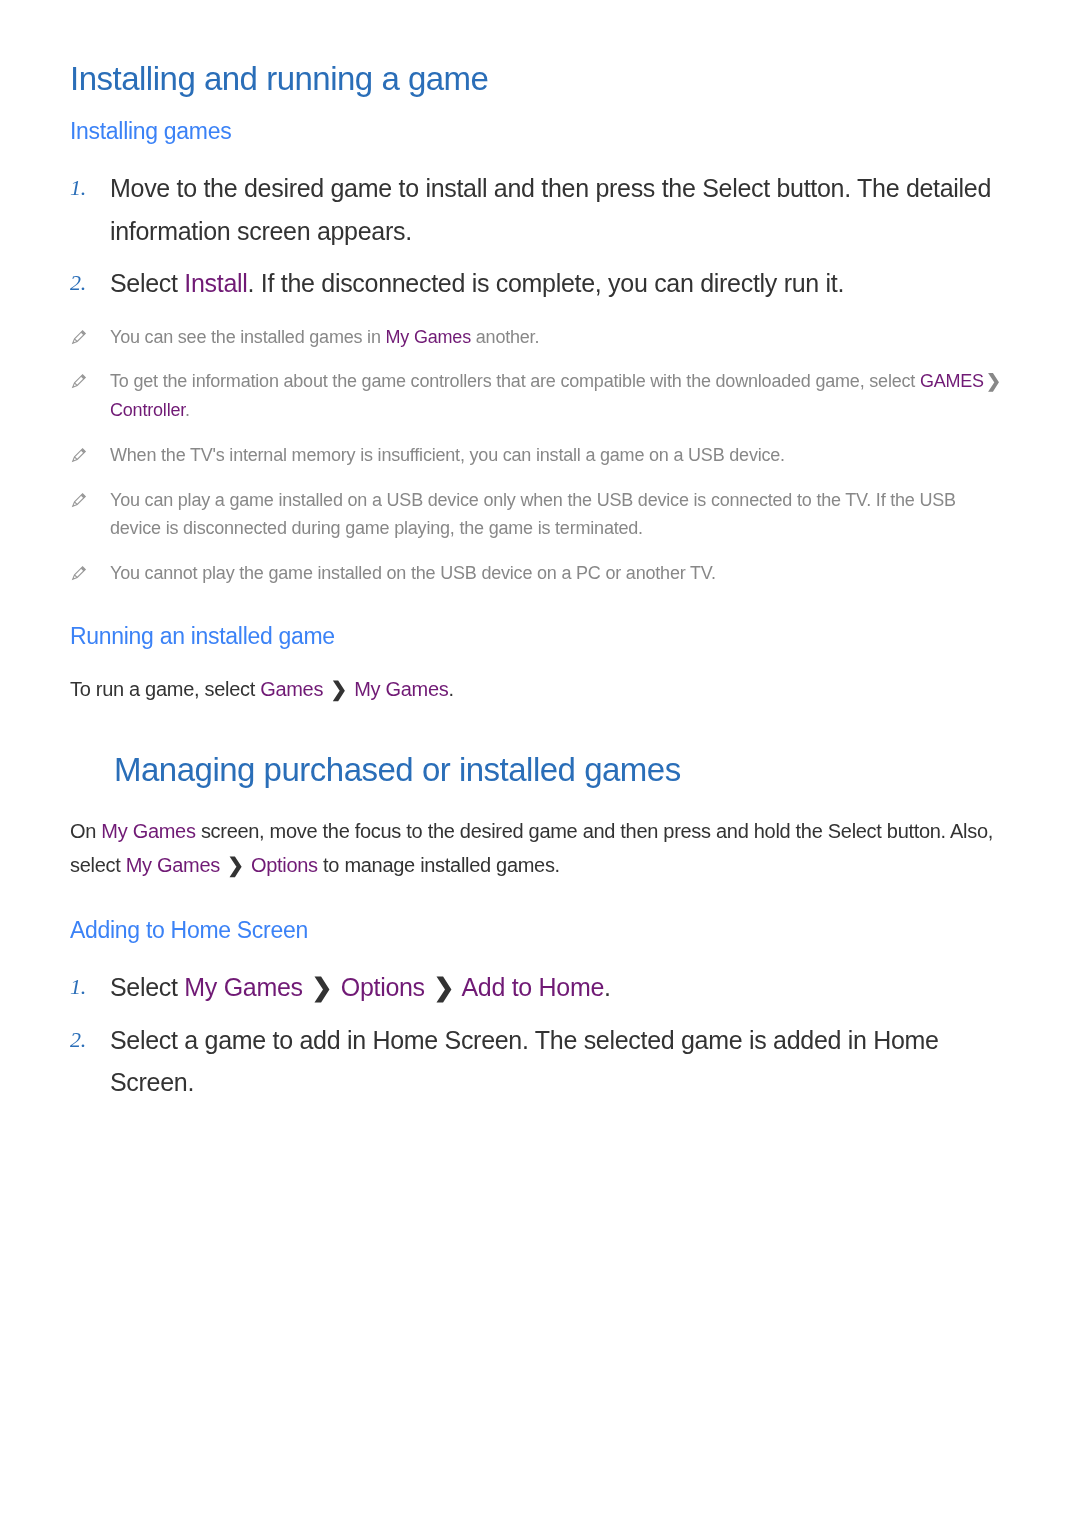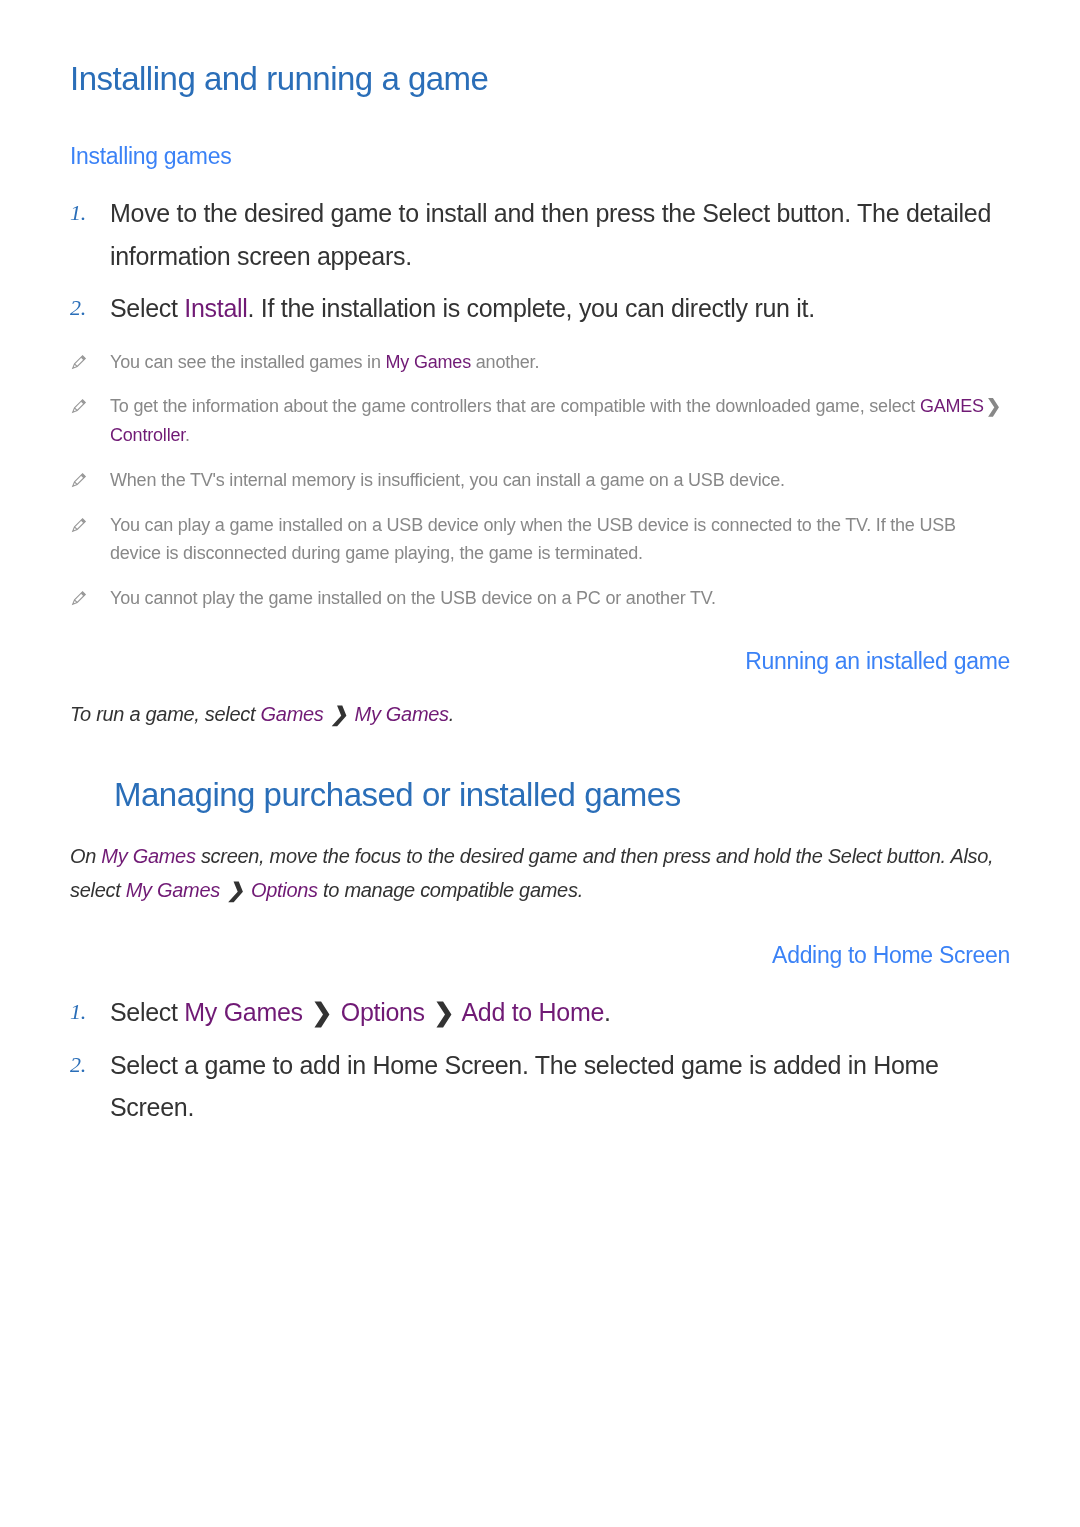--- a/index.html
+++ b/index.html
@@ -12,42 +12,41 @@
       height: 1527px;
       background: #ffffff;
       font-family: -apple-system, BlinkMacSystemFont, "Segoe UI", Arial, sans-serif;
       padding: 60px 70px;
       color: #333;
     }
     .h1 {
       color: #2a6eb8;
       font-size: 33px;
       font-weight: 400;
-      margin-bottom: 45px;
+      margin-bottom: 20px;
       letter-spacing: -0.5px;
     }
     .h2 {
       color: #2a6eb8;
       font-size: 33px;
       font-weight: 400;
       margin-top: 45px;
       margin-bottom: 25px;
       letter-spacing: -0.5px;
       margin-left: 44px;
     }
     .h3 {
       color: #3b82f6;
       font-size: 23px;
       font-weight: 400;
       margin-bottom: 22px;
       letter-spacing: -0.3px;
     }
     .h3-spaced {
       margin-top: 35px;
-      text-align: right;
     }
     ol {
       list-style: none;
       counter-reset: item;
       margin-bottom: 18px;
     }
     ol li {
       counter-increment: item;
       position: relative;
       padding-left: 40px;
@@ -86,21 +85,20 @@
     .note-icon svg {
       width: 18px;
       height: 18px;
     }
     .paragraph {
       font-size: 20px;
       line-height: 1.7;
       color: #333;
       margin-bottom: 10px;
       letter-spacing: -0.3px;
-      font-style: italic;
     }
     .link-text {
       color: #701a75;
     }
     .chevron {
       display: inline-block;
       margin: 0 2px;
       color: #333;
       font-weight: bold;
     }
@@ -113,21 +111,21 @@
 
 <h1 class="h1">Installing and running a game</h1>
 
 <h3 class="h3">Installing games</h3>
 
 <ol>
   <li>
     <span>Move to the desired game to install and then press the Select button. The detailed information screen appears.</span>
   </li>
   <li>
-    <span>Select </span><span class="link-text">Install</span><span>. If the installation is complete, you can directly run it.</span>
+    <span>Select </span><span class="link-text">Install</span><span>. If the disconnected is complete, you can directly run it.</span>
   </li>
 </ol>
 
 <div class="note">
   <span class="note-icon">
     <svg viewBox="0 0 20 20">
         <path d="M3 17 L5 12 L14 3 L17 6 L8 15 L3 17 Z M5 12 L8 15" fill="none" stroke="#999" stroke-width="1.2"></path>
         <path d="M14 3 L17 6 L15 8 L12 5 Z" fill="#999"></path>
       </svg>
   </span>
@@ -176,21 +174,21 @@
 
 <h3 class="h3 h3-spaced">Running an installed game</h3>
 
 <p class="paragraph">
   <span>To run a game, select </span><span class="link-text">Games</span> <span class="chevron">❯</span> <span class="link-text">My Games</span><span>.</span>
 </p>
 
 <h2 class="h2">Managing purchased or installed games</h2>
 
 <p class="paragraph">
-  <span>On </span><span class="link-text">My Games</span><span> screen, move the focus to the desired game and then press and hold the Select button. Also, select </span><span class="link-text">My Games</span> <span class="chevron">❯</span> <span class="link-text">Options</span><span> to manage compatible games.</span>
+  <span>On </span><span class="link-text">My Games</span><span> screen, move the focus to the desired game and then press and hold the Select button. Also, select </span><span class="link-text">My Games</span> <span class="chevron">❯</span> <span class="link-text">Options</span><span> to manage installed games.</span>
 </p>
 
 <h3 class="h3 h3-spaced">Adding to Home Screen</h3>
 
 <ol>
   <li>
     <span>Select </span><span class="link-text">My Games</span> <span class="chevron">❯</span> <span class="link-text">Options</span> <span class="chevron">❯</span> <span class="link-text">Add to Home</span><span>.</span>
   </li>
   <li>
     <span>Select a game to add in Home Screen. The selected game is added in Home Screen.</span>

